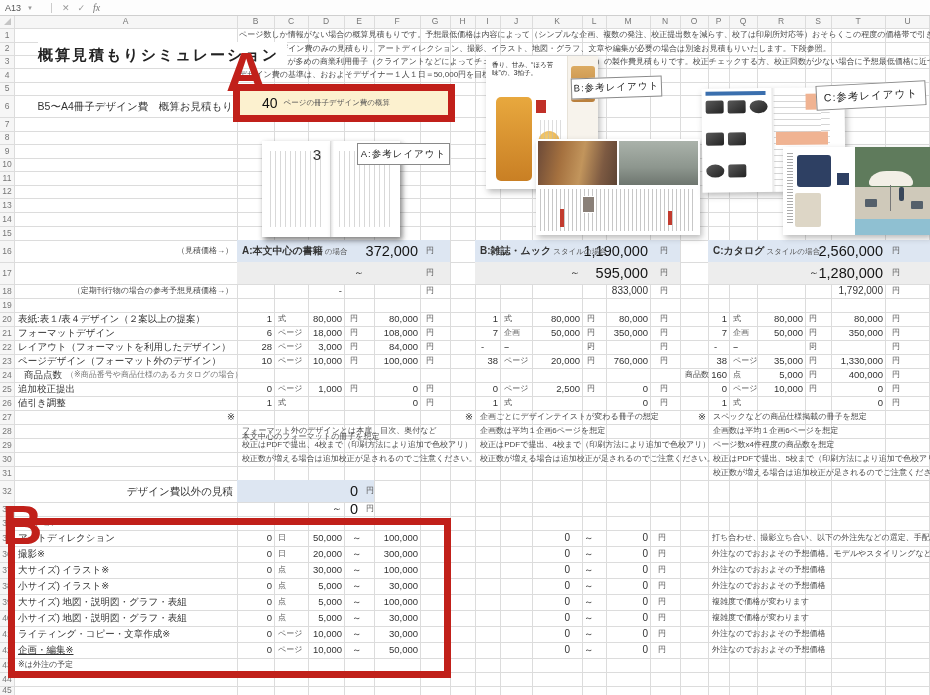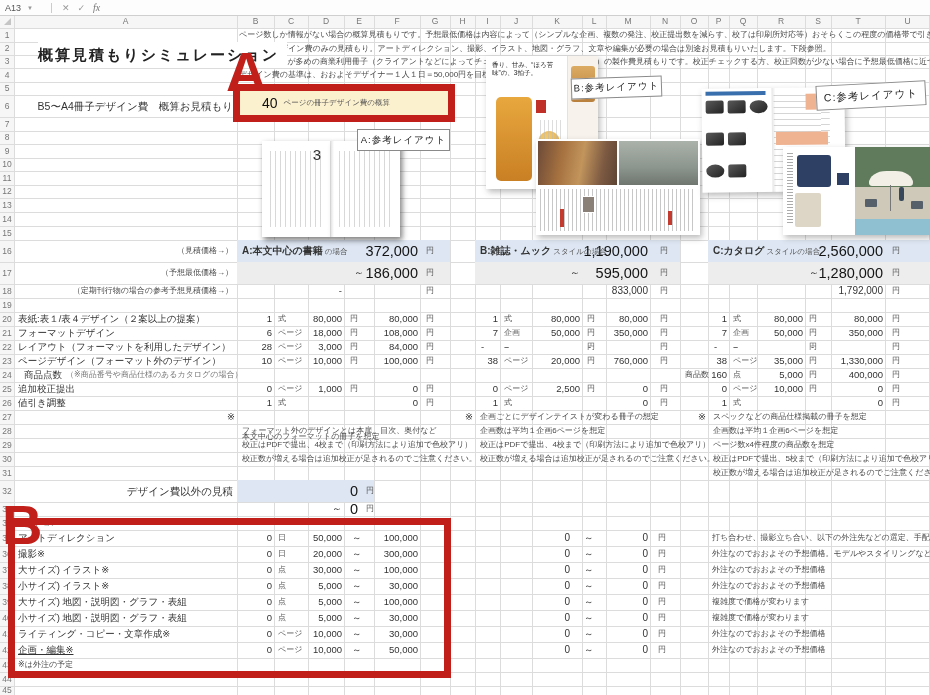--- a/index.html
+++ b/index.html
@@ -37,21 +37,21 @@
 .pr4{padding-right:4px;}
 .sfx{font-size:7.5px;color:#555;margin-left:2px;font-weight:normal;}
 .title{position:absolute;left:38px;top:42px;height:26px;line-height:26px;font-size:15px;font-weight:600;
   letter-spacing:2px;color:#222;z-index:4;background:#fff;padding-right:8px;}
 .est-box{position:absolute;left:233px;top:84px;width:222px;height:38px;border:7px solid var(--red);
   background:#fcf1cf;z-index:8;display:flex;align-items:center;box-sizing:border-box;}
 .pages{font-size:14px;color:#111;margin-left:22px;}
 .pages-cap{font-size:7.5px;color:#555;margin-left:6px;}
 .lay-label{position:absolute;background:#fff;border:1px solid #8a8a8a;z-index:6;font-size:9.5px;color:#222;
   display:flex;align-items:center;justify-content:center;letter-spacing:1px;}
-#lab-a{left:357px;top:129px;width:91px;height:20px;}
+#lab-a{left:357px;top:143px;width:91px;height:20px;}
 #lab-b{left:571px;top:77px;width:89px;height:19px;transform:rotate(-2deg);}
 #lab-c{left:816px;top:83px;width:108px;height:23px;transform:rotate(-3deg);font-size:10.5px;}
 .red-letter{position:absolute;color:var(--red);font-weight:bold;font-size:56px;line-height:56px;z-index:9;}
 #red-a{left:226px;top:44px;}
 #red-b{left:2px;top:497px;}
 .red-box{position:absolute;border:7px solid var(--red);z-index:9;box-sizing:border-box;}
 #red-box-b{left:8px;top:518px;width:443px;height:160px;}
 .img{position:absolute;z-index:5;}
 .shadow{box-shadow:2px 3px 6px rgba(60,60,60,.35);}
 #book-a{left:262px;top:141px;width:138px;height:96px;display:flex;}
@@ -330,29 +330,27 @@
     <div class="hdr rn" style="left: 0px; top: 642px; width: 14px; height: 16px; line-height: 16px;">42</div>
     <div class="hdr rn" style="left: 0px; top: 658px; width: 14px; height: 14px; line-height: 14px;">43</div>
     <div class="hdr rn" style="left: 0px; top: 672px; width: 14px; height: 14px; line-height: 14px;">44</div>
     <div class="hdr rn" style="left: 0px; top: 686px; width: 14px; height: 9px; line-height: 9px;">45</div>
     <div class="cell t8" style="left: 237px; width: 693px; top: 28px; height: 14px; line-height: 14px;">ページ数しか情報がない場合の概算見積もりです。予想最低価格は内容によって（シンプルな企画、複数の発注、校正提出数を減らす、校了は印刷所対応等）おそらくこの程度の価格帯で引き受けたことがある価格。</div>
     <div class="cell t8" style="left: 237px; width: 693px; top: 42px; height: 13px; line-height: 13px;">あくまでデザイン費のみの見積もり。アートディレクション、撮影、イラスト、地図・グラフ、文章や編集が必要の場合は別途お見積もりいたします。下段参照。</div>
     <div class="cell t8" style="left: 237px; width: 693px; top: 55px; height: 13px; line-height: 13px;">やや校正回数が多めの商業利用冊子（クライアントなどによってチェックする人や部署が多い媒体）の製作費見積もりです。校正チェックする方、校正回数が少ない場合に予想最低価格に近づくとお考えください。</div>
     <div class="cell t8" style="left: 237px; width: 693px; top: 68px; height: 14px; line-height: 14px;">デザイン費の基準は、おおよそデザイナー１人１日＝50,000円を目標に計算をしております。</div>
     <div class="cell t11 right pr4" style="left: 14px; width: 223px; top: 95px; height: 22px; line-height: 22px;">B5〜A4冊子デザイン費　概算お見積もり</div>
     <div class="cell t8 right pr4" style="left: 14px; width: 223px; top: 240px; height: 22px; line-height: 22px;">（見積価格→）</div>
-    <div class="cell t8 right pr4" style="left: 14px; width: 223px; top: 262px; height: 22px; line-height: 22px;">（予想最低価格→）</div>
     <div class="cell t8 right pr4" style="left: 14px; width: 223px; top: 284px; height: 14px; line-height: 14px;">（定期刊行物の場合の参考予想見積価格→）</div>
     <div class="band blue" style="left: 237px; top: 240px; width: 213px; height: 22px;"></div>
     <div class="band grayb" style="left: 237px; top: 262px; width: 213px; height: 22px;"></div>
     <div class="cell t10 b" style="left: 240px; width: 37px; top: 240px; height: 22px; line-height: 22px;">A:本文中心の書籍<span class="sfx">の場合</span></div>
     <div class="cell t15 right" style="left: 274px; width: 146px; top: 240px; height: 22px; line-height: 22px;">372,000</div>
     <div class="cell unit" style="left: 424px; width: 30px; top: 240px; height: 22px; line-height: 22px;">円</div>
     <div class="cell t10" style="left: 352px; width: 30px; top: 262px; height: 22px; line-height: 22px;">～</div>
-    <div class="cell t15 right" style="left: 274px; width: 146px; top: 262px; height: 22px; line-height: 22px;">186,000</div>
     <div class="cell unit" style="left: 424px; width: 30px; top: 262px; height: 22px; line-height: 22px;">円</div>
     <div class="cell t9 right" style="left: 308px; width: 36px; top: 284px; height: 14px; line-height: 14px;">-</div>
     <div class="cell unit" style="left: 424px; width: 30px; top: 284px; height: 14px; line-height: 14px;">円</div>
     <div class="band blue" style="left: 475px; top: 240px; width: 205px; height: 22px;"></div>
     <div class="band grayb" style="left: 475px; top: 262px; width: 205px; height: 22px;"></div>
     <div class="cell t10 b" style="left: 478px; width: 25px; top: 240px; height: 22px; line-height: 22px;">B:雑誌・ムック<span class="sfx">スタイルの場合</span></div>
     <div class="cell t15 right" style="left: 500px; width: 150px; top: 240px; height: 22px; line-height: 22px;">1,190,000</div>
     <div class="cell unit" style="left: 658px; width: 30px; top: 240px; height: 22px; line-height: 22px;">円</div>
     <div class="cell t10 right" style="left: 532px; width: 50px; top: 262px; height: 22px; line-height: 22px;">～</div>
     <div class="cell t15 right" style="left: 500px; width: 150px; top: 262px; height: 22px; line-height: 22px;">595,000</div>

